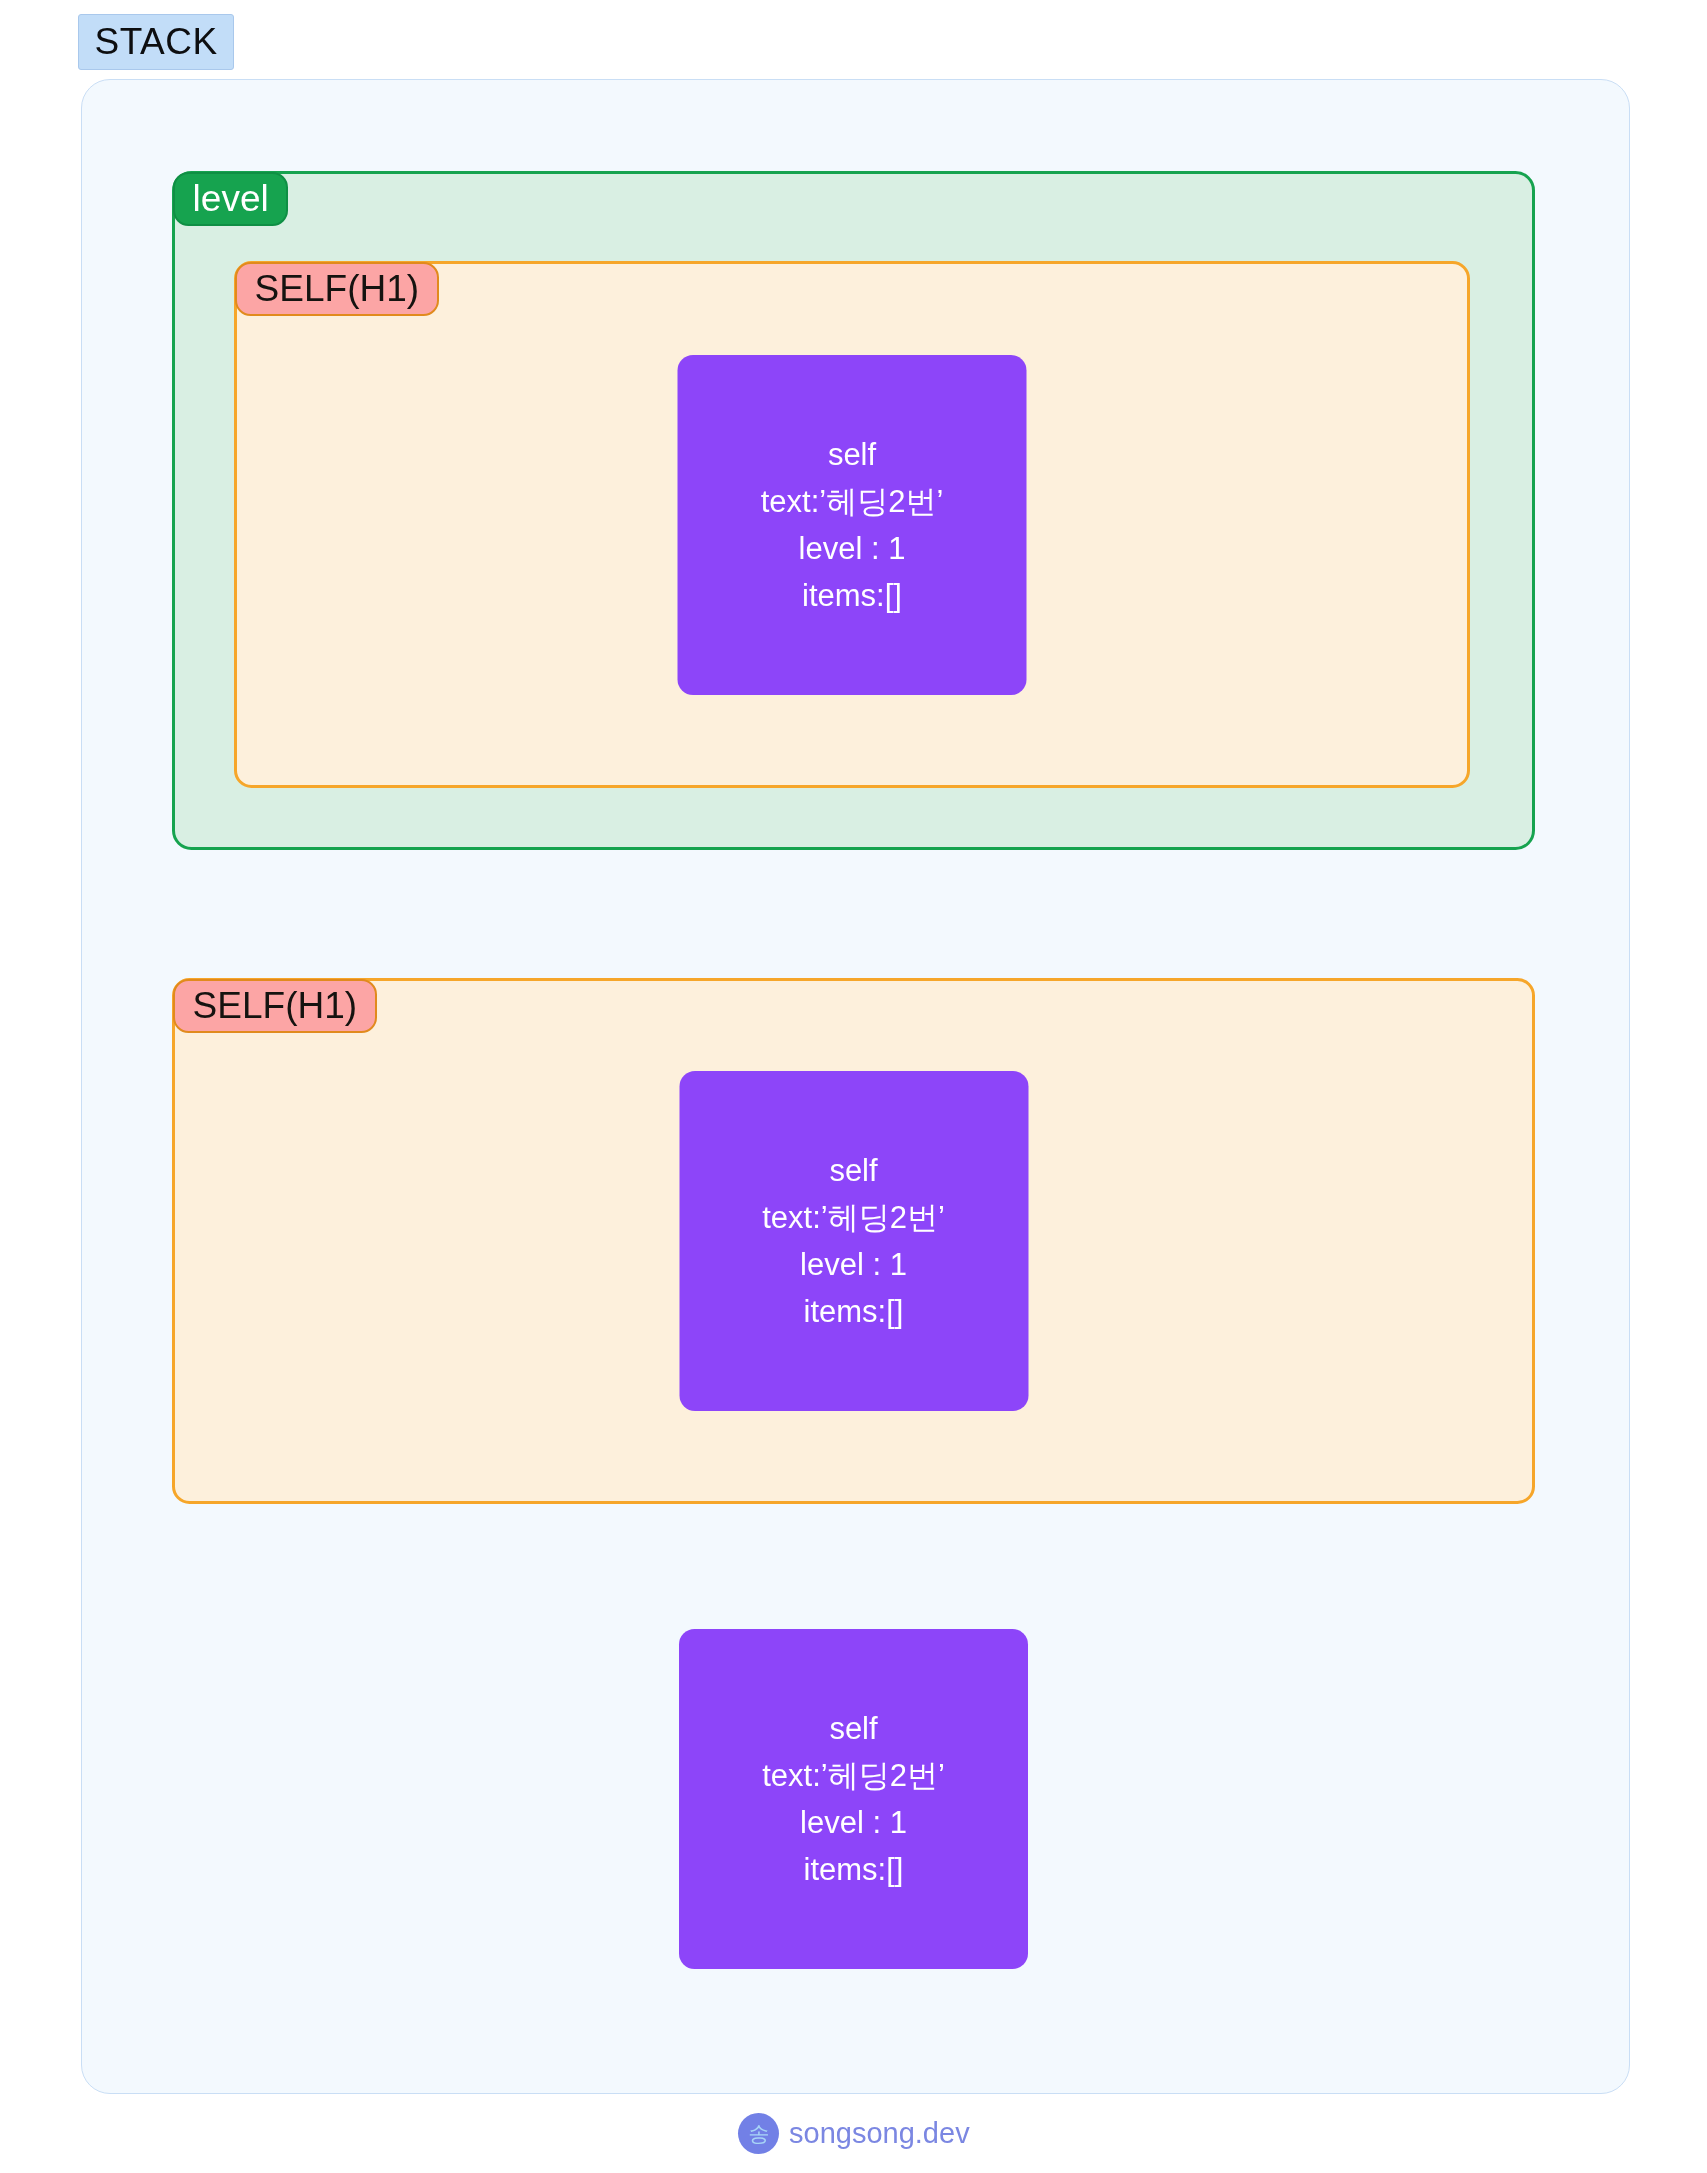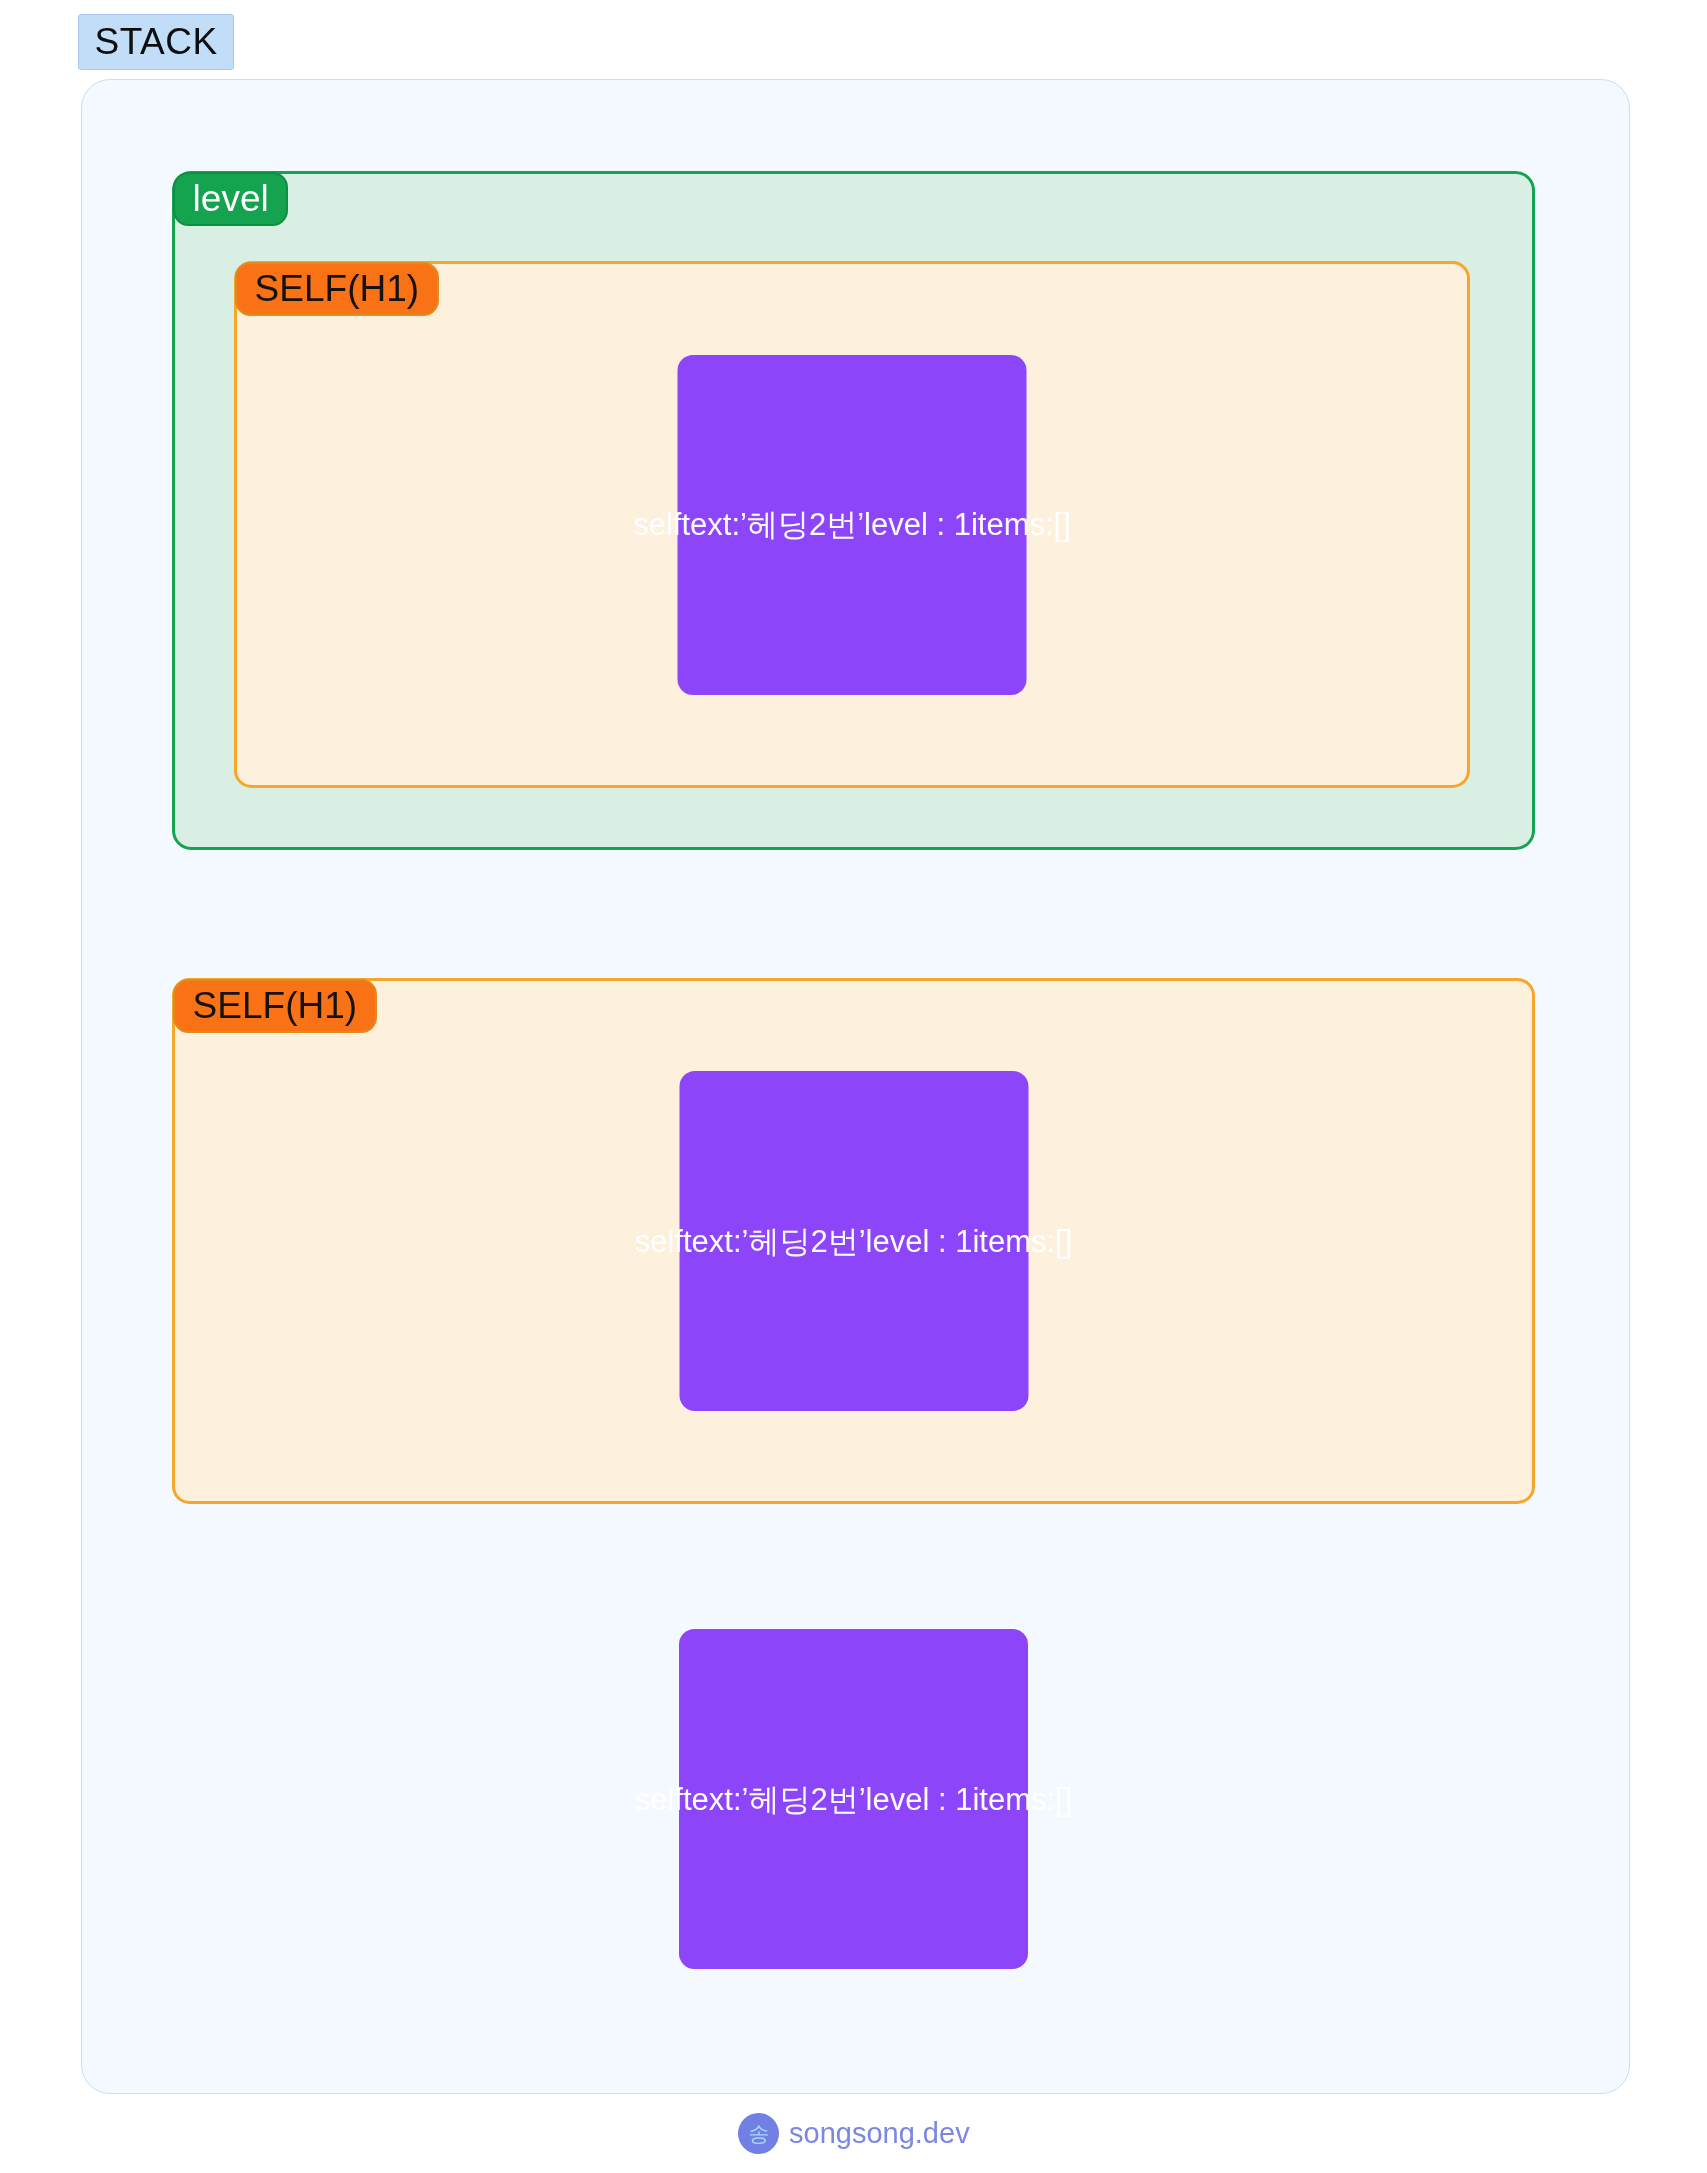--- a/index.html
+++ b/index.html
@@ -92,34 +92,34 @@
     box-sizing: border-box;
     z-index: 2;
     white-space: nowrap;
   }
   .badge-green {
     background: #16a34f;
     border: 2.9px solid #0f8f44;
     color: #ffffff;
   }
   .badge-orange {
-    background: #f97316;
+    background: #fca5a5;
     border: 2.9px solid #e18a1d;
     color: #151310;
   }
 
   
   .node {
     width: 349px;
     height: 340px;
     background: #8d45f9;
     border-radius: 15.5px;
     color: #ffffff;
     display: flex;
-    flex-direction: row;
+    flex-direction: column;
     align-items: center;
     justify-content: center;
     text-align: center;
     font-size: 31px;
   }
   .node-centered {
     position: absolute;
     left: 50%;
     top: 50%;
     transform: translate(-50%, -50%);

